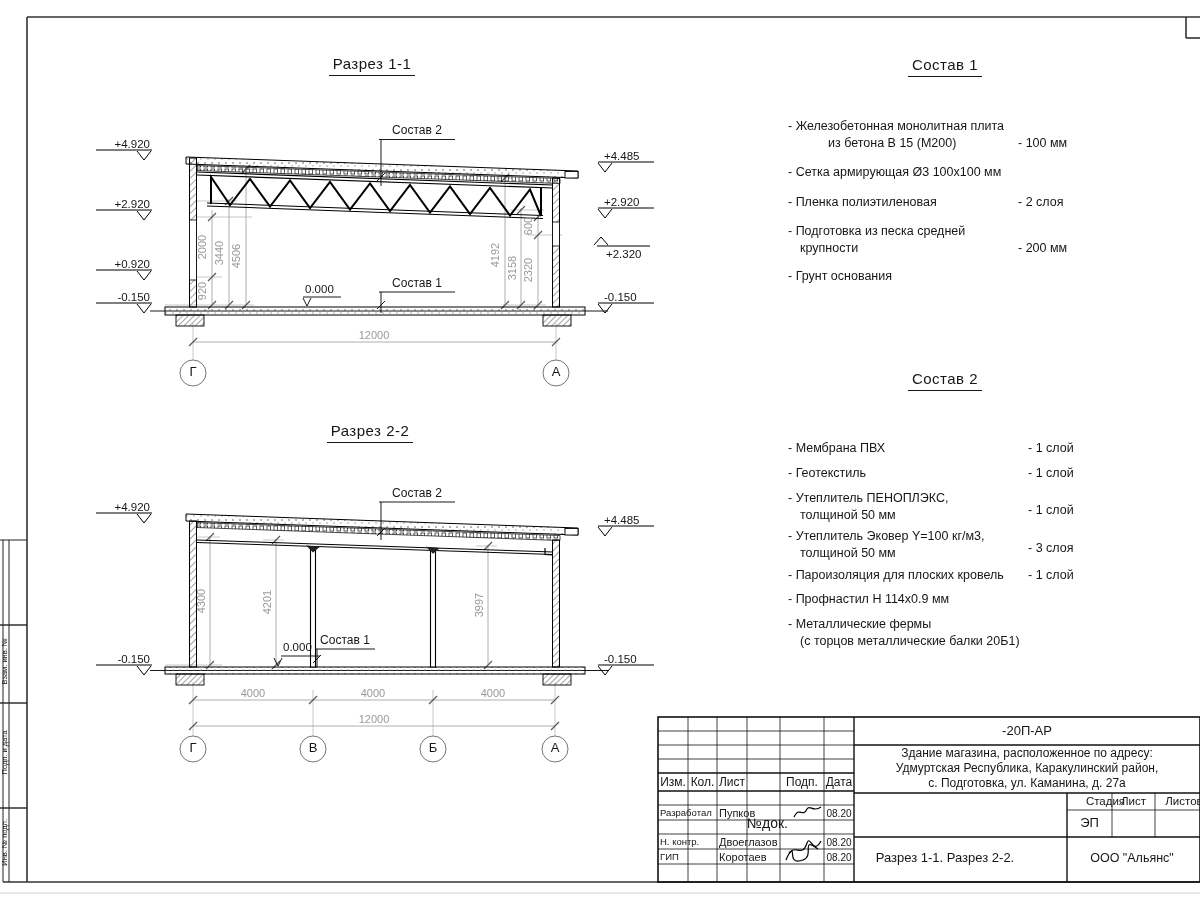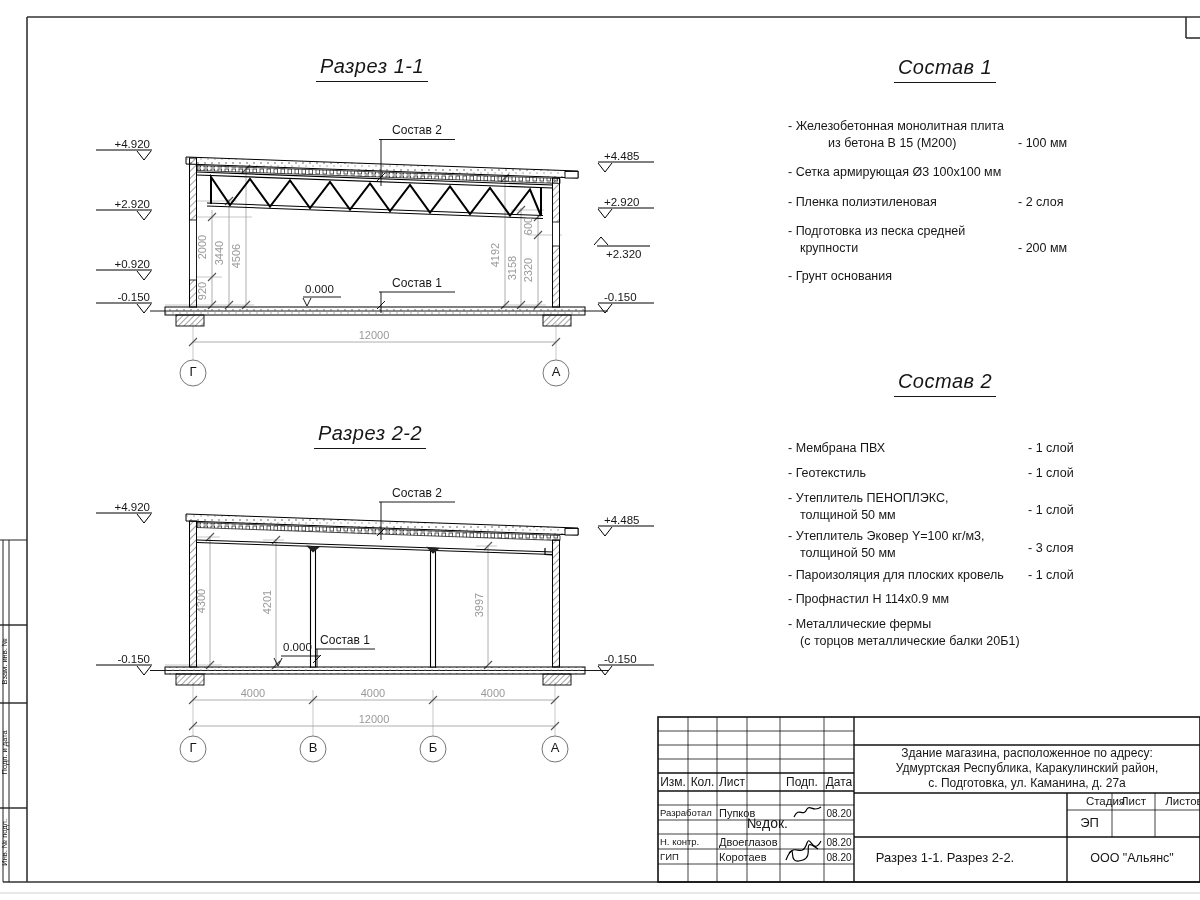--- a/index.html
+++ b/index.html
@@ -2,21 +2,21 @@
 <html><head>
 <meta charset="utf-8">
 <style>
   html,body{margin:0;padding:0;background:#fff;}
   #sheet{position:relative;width:1200px;height:900px;background:#fff;overflow:hidden;
          font-family:"Liberation Sans",sans-serif;}
   svg{position:absolute;left:0;top:0;}
   .t{position:absolute;font-family:"Liberation Sans",sans-serif;color:#161616;white-space:nowrap;line-height:1.15;}
   .c{text-align:center;}
   .r{text-align:right;}
-  .ttl{font-size:20px;font-style:italic;letter-spacing:0.5px;}
+  .ttl{font-size:15px;letter-spacing:0.5px;}
   .ttl .u{display:inline-block;border-bottom:1.3px solid #161616;padding:0 4px 3px 4px;}
   .ls{font-size:12.5px;}
   .el{font-size:11.5px;}
   .dim{color:#9a9a9a;font-size:11px;}
   .rot{width:60px;height:16px;text-align:center;transform:rotate(-90deg);}
   .ax{font-size:13px;width:26px;text-align:center;}
   .lbl{font-size:12px;width:80px;text-align:center;}
   .tb{font-size:12px;}
   .side{font-size:7.5px;width:68px;text-align:center;transform:rotate(-90deg);color:#161616;}
 </style>
@@ -324,20 +324,21 @@
 <span class="t dim rot" style="left:451px;top:597px;">3997</span>
 <span class="t dim c" style="left:223px;top:687px;width:60px;">4000</span>
 <span class="t dim c" style="left:343px;top:687px;width:60px;">4000</span>
 <span class="t dim c" style="left:463px;top:687px;width:60px;">4000</span>
 <span class="t dim c" style="left:344px;top:713px;width:60px;">12000</span>
 <span class="t ax" style="left:180px;top:741px;">Г</span>
 <span class="t ax" style="left:300px;top:741px;">В</span>
 <span class="t ax" style="left:420px;top:741px;">Б</span>
 <span class="t ax" style="left:542px;top:741px;">А</span>
 
+<span class="t tb c" style="left:854px;top:724px;width:346px;font-size:13px;">-20П-АР</span>
 <span class="t tb c" style="left:854px;top:747px;width:346px;">Здание магазина, расположенное по адресу:</span>
 <span class="t tb c" style="left:854px;top:762px;width:346px;">Удмуртская Республика, Каракулинский район,</span>
 <span class="t tb c" style="left:854px;top:777px;width:346px;">с. Подготовка, ул. Каманина, д. 27а</span>
 <span class="t tb c" style="left:658px;top:776px;width:30px;">Изм.</span>
 <span class="t tb c" style="left:688px;top:776px;width:29px;">Кол.</span>
 <span class="t tb c" style="left:717px;top:776px;width:30px;">Лист</span>
 <span class="t c" style="left:747px;top:815px;width:33px;font-size:14px;">№док.</span>
 <span class="t tb c" style="left:780px;top:776px;width:44px;">Подп.</span>
 <span class="t tb c" style="left:824px;top:776px;width:30px;">Дата</span>
 <span class="t" style="left:660px;top:808px;font-size:9.5px;">Разработал</span>

